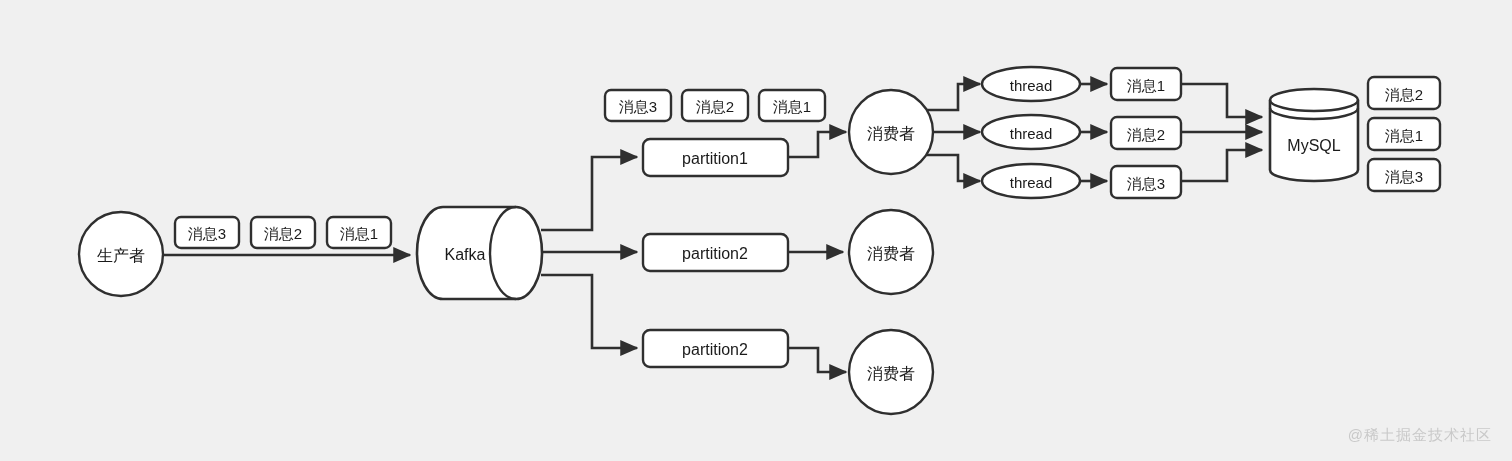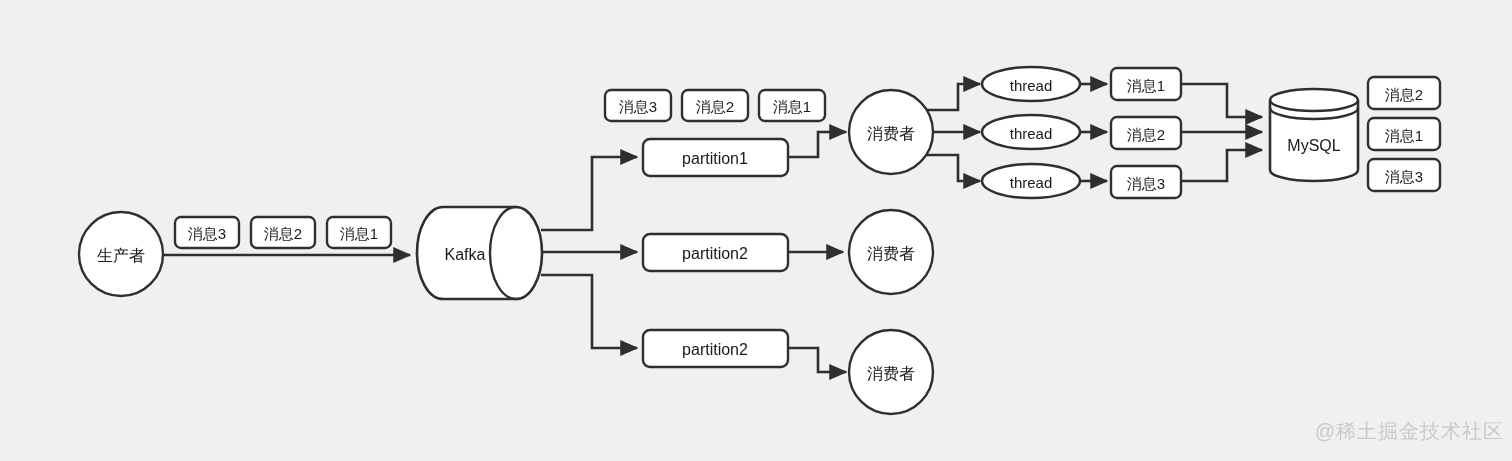--- a/index.html
+++ b/index.html
@@ -53,24 +53,24 @@
     font-family: "Liberation Sans", "DejaVu Sans", sans-serif;
     font-size: 15px;
     text-anchor: middle;
     dominant-baseline: central;
   }
   .lbl-msg { font-size: 15px; }
   .lbl-node { font-size: 16px; }
   .lbl-thread { font-size: 15px; }
   .watermark {
     position: absolute;
-    right: 8px;
+    right: 20px;
     bottom: 16px;
     color: #c9c9c9;
-    font-size: 20px;
+    font-size: 15px;
     font-family: "Liberation Sans", "DejaVu Sans", sans-serif;
     letter-spacing: 1px;
     user-select: none;
   }
 </style>
 </head>
 <body>
 
 <div id="diagram-root">
 

